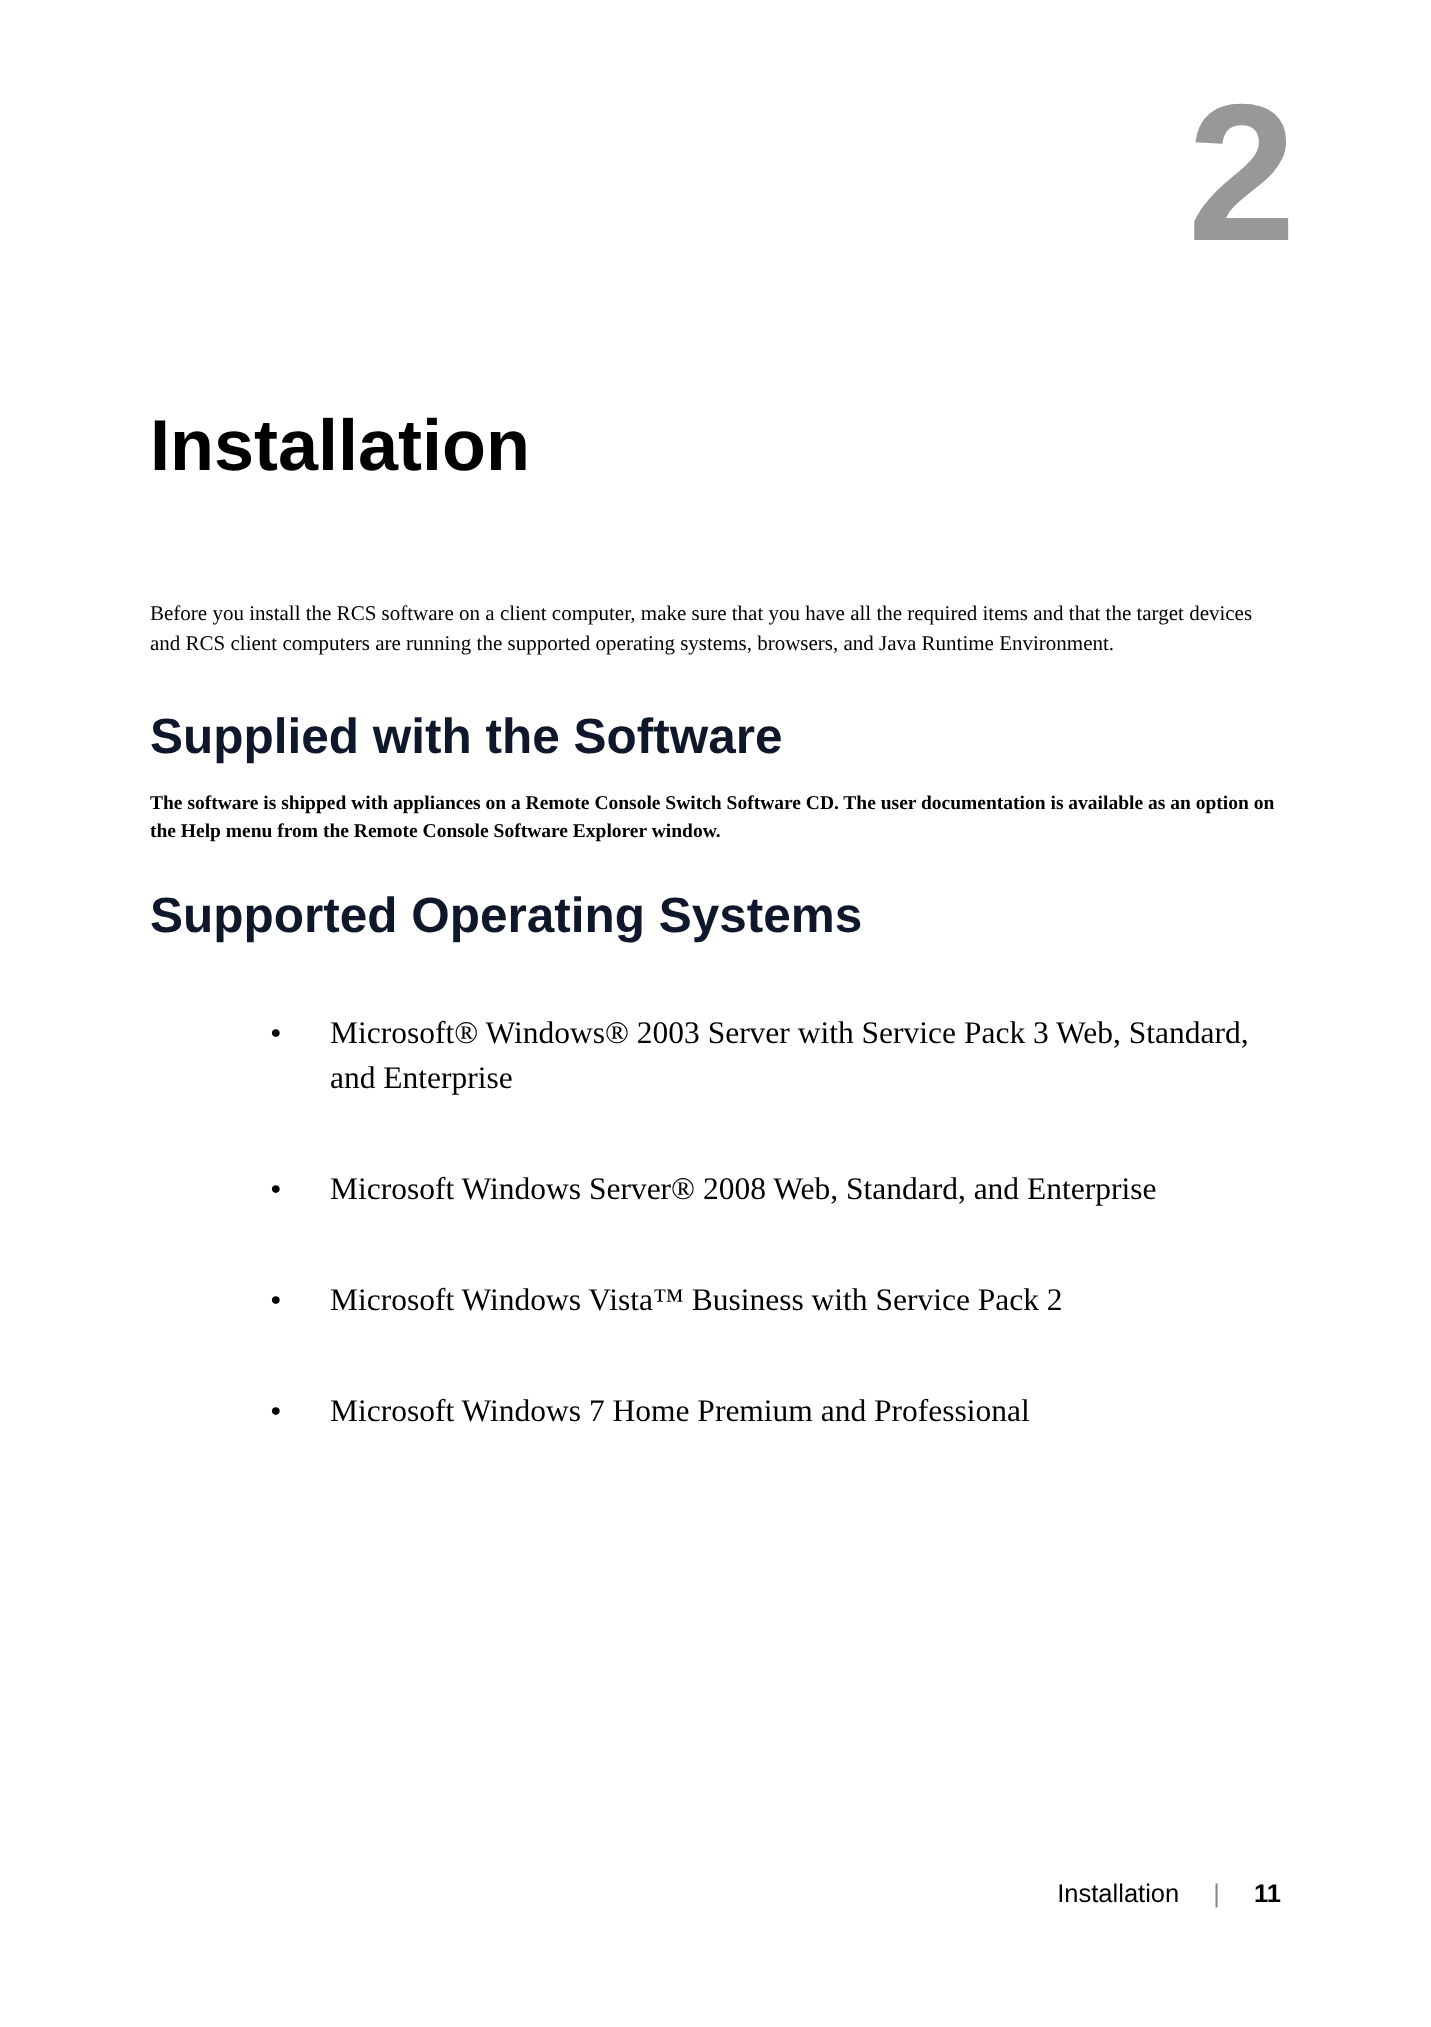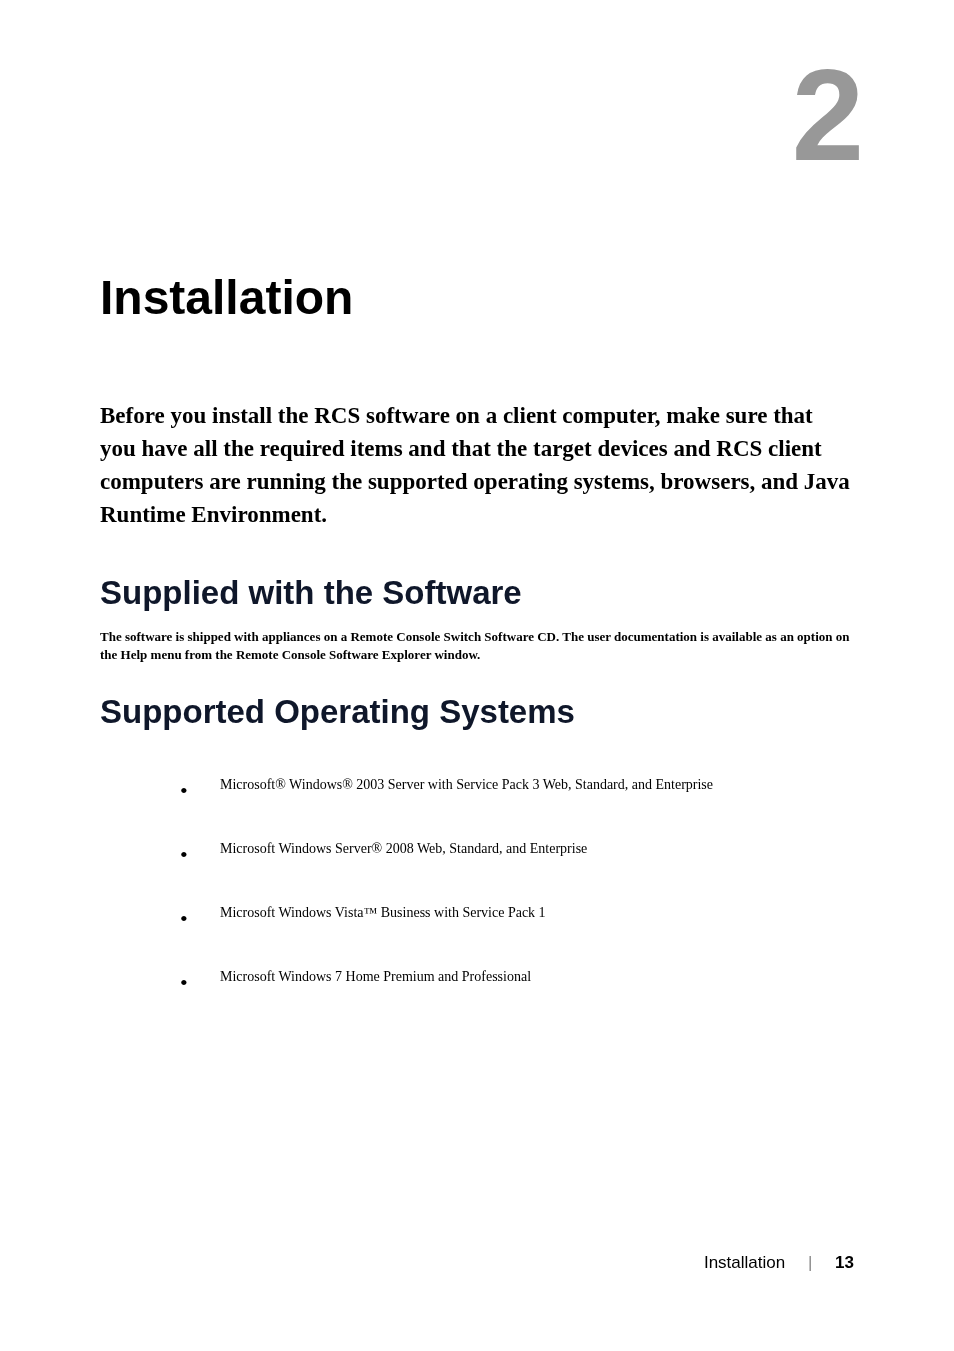--- a/index.html
+++ b/index.html
@@ -31,24 +31,23 @@
       margin-right: -10px;
     }
     .chapter-title {
       font-family: Arial, Helvetica, sans-serif;
       font-size: 48px;
       font-weight: bold;
       color: #000000;
       margin-bottom: 75px;
     }
     .intro-para {
-      font-size: 23px;
+      font-size: 14px;
       line-height: 1.43;
-      margin-bottom: 42px;
-      font-weight: bold;
+      margin-bottom: 32px;
     }
     .section-heading {
       font-family: Arial, Helvetica, sans-serif;
       font-size: 33px;
       font-weight: bold;
       color: #0f172a;
       margin-bottom: 16px;
     }
     .section-para {
       font-size: 13px;
@@ -59,21 +58,21 @@
     .list-intro {
       font-size: 20.5px;
       line-height: 1.43;
       margin-bottom: 18px;
     }
     ul.os-list {
       list-style: none;
       padding-left: 80px;
     }
     ul.os-list li {
-      font-size: 14px;
+      font-size: 21px;
       line-height: 1.43;
       margin-bottom: 16px;
       position: relative;
       padding-left: 40px;
       margin-top: 44px;
     }
     ul.os-list li::before {
       content: "•";
       position: absolute;
       left: 0;
@@ -108,23 +107,23 @@
   <p class="intro-para">Before you install the RCS software on a client computer, make sure that you have all the required items and that the target devices and RCS client computers are running the supported operating systems, browsers, and Java Runtime Environment.</p>
 
   <h2 class="section-heading">Supplied with the Software</h2>
   <p class="section-para">The software is shipped with appliances on a Remote Console Switch Software CD. The user documentation is available as an option on the Help menu from the Remote Console Software Explorer window.</p>
 
   <h2 class="section-heading">Supported Operating Systems</h2>
 
   <ul class="os-list">
     <li>Microsoft® Windows® 2003 Server with Service Pack 3 Web, Standard, and Enterprise</li>
     <li>Microsoft Windows Server® 2008 Web, Standard, and Enterprise</li>
-    <li>Microsoft Windows Vista™ Business with Service Pack 1</li>
+    <li>Microsoft Windows Vista™ Business with Service Pack 2</li>
     <li>Microsoft Windows 7 Home Premium and Professional</li>
   </ul>
 
   <div class="footer">
     <span>Installation</span>
     <span class="footer-sep">|</span>
-    <span class="footer-page">13</span>
+    <span class="footer-page">11</span>
   </div>
 
 </div>
 
 </body></html>

